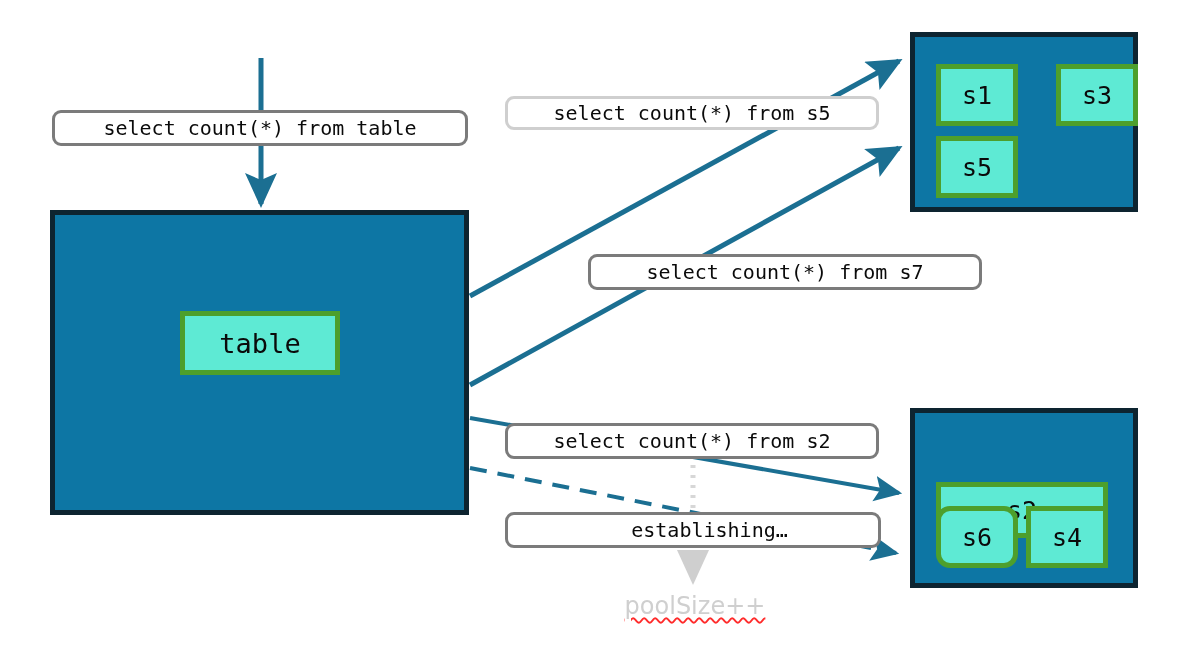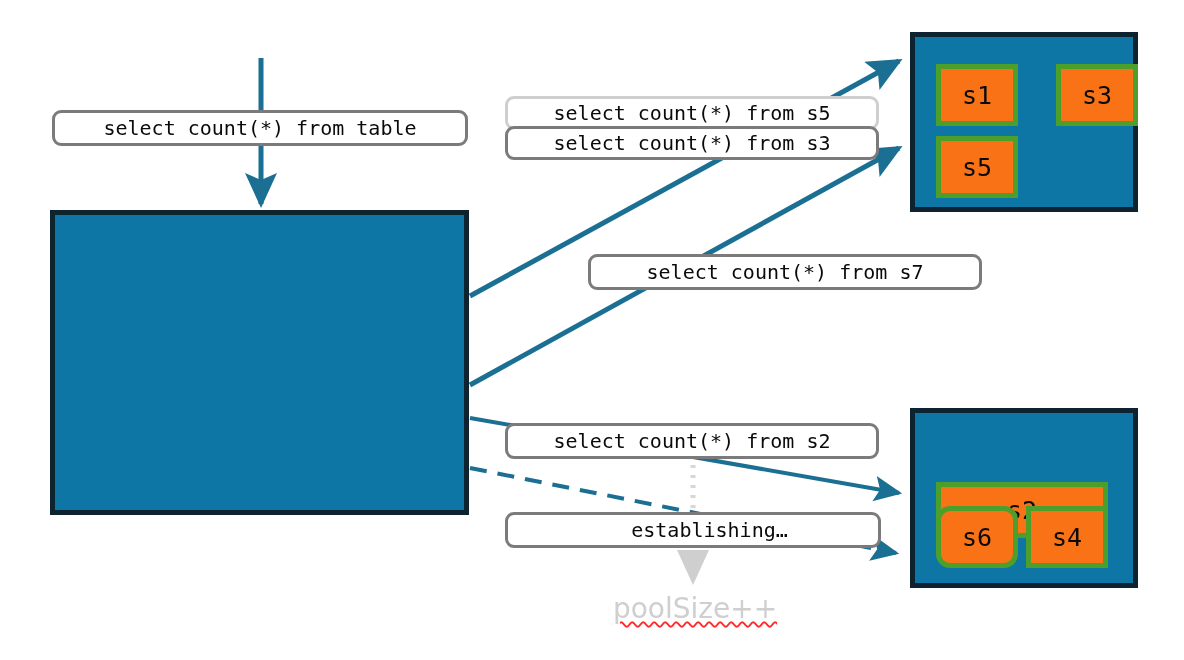--- a/index.html
+++ b/index.html
@@ -31,21 +31,21 @@
     border: 5px solid #0d2430;
     box-sizing: border-box;
   }
   #table-pool   { left: 50px;  top: 210px; width: 419px; height: 305px; }
   #shard-pool-a { left: 910px; top: 32px;  width: 228px; height: 180px; }
   #shard-pool-b { left: 910px; top: 408px; width: 228px; height: 180px; }
 
   
   .chip {
     position: absolute;
-    background: #f97316;
+    background: #5eead4;
     border: 5px solid #4d9f2c;
     box-sizing: border-box;
     display: flex;
     align-items: center;
     justify-content: center;
     font-family: "DejaVu Sans Mono", "Liberation Mono", monospace;
     font-size: 25px;
     color: #0a0a0a;
   }
   #chip-table { left: 180px; top: 311px; width: 160px; height: 64px; font-size: 27px; }
@@ -84,21 +84,21 @@
   #q-est   { left: 505px; top: 512px; width: 376px; height: 36px; padding-left: 33px; }
 
   
   #poolsize {
     position: absolute;
     left: 575px;
     top: 592px;
     width: 240px;
     text-align: center;
     font-family: "DejaVu Sans", "Liberation Sans", sans-serif;
-    font-size: 28px;
+    font-size: 24px;
     color: #cfcfcf;
     white-space: nowrap;
   }
   #poolsize .spell {
     text-decoration: underline wavy #ff2b2b;
     text-decoration-thickness: 1.5px;
     text-underline-offset: 3px;
   }
 </style>
 </head>
@@ -135,33 +135,33 @@
     <g>
       <line x1="470" y1="468" x2="896" y2="553" stroke="#1b6f92" stroke-width="4" stroke-dasharray="17 11" marker-end="url(#ah)"></line>
     </g>
 
     <g>
       <line x1="693" y1="455" x2="693" y2="578" stroke="#d7d7d7" stroke-width="5" stroke-dasharray="3 7" marker-end="url(#ah-dot)"></line>
     </g>
   </svg>
 
   <div class="pool" id="table-pool"></div>
+  <div class="chip" id="chip-table">table</div>
 
   <div class="pool" id="shard-pool-a"></div>
   <div class="chip" id="chip-s1">s1</div>
   <div class="chip" id="chip-s3">s3</div>
   <div class="chip" id="chip-s5">s5</div>
 
   <div class="pool" id="shard-pool-b"></div>
   <div class="chip" id="chip-s2">s2</div>
   <div class="chip" id="chip-s6">s6</div>
   <div class="chip" id="chip-s4">s4</div>
 
   <div class="qlabel" id="q-table">select count(*) from table</div>
   <div class="qlabel faded" id="q-s5">select count(*) from s5</div>
-  <div class="qlabel" id="q-s3">select count(*) from s3</div>
   <div class="qlabel" id="q-s7">select count(*) from s7</div>
   <div class="qlabel" id="q-s2">select count(*) from s2</div>
   <div class="qlabel" id="q-est">establishing…</div>
 
   <div id="poolsize"><span class="spell">poolSize++</span></div>
 
 </div>
 
 </body></html>

